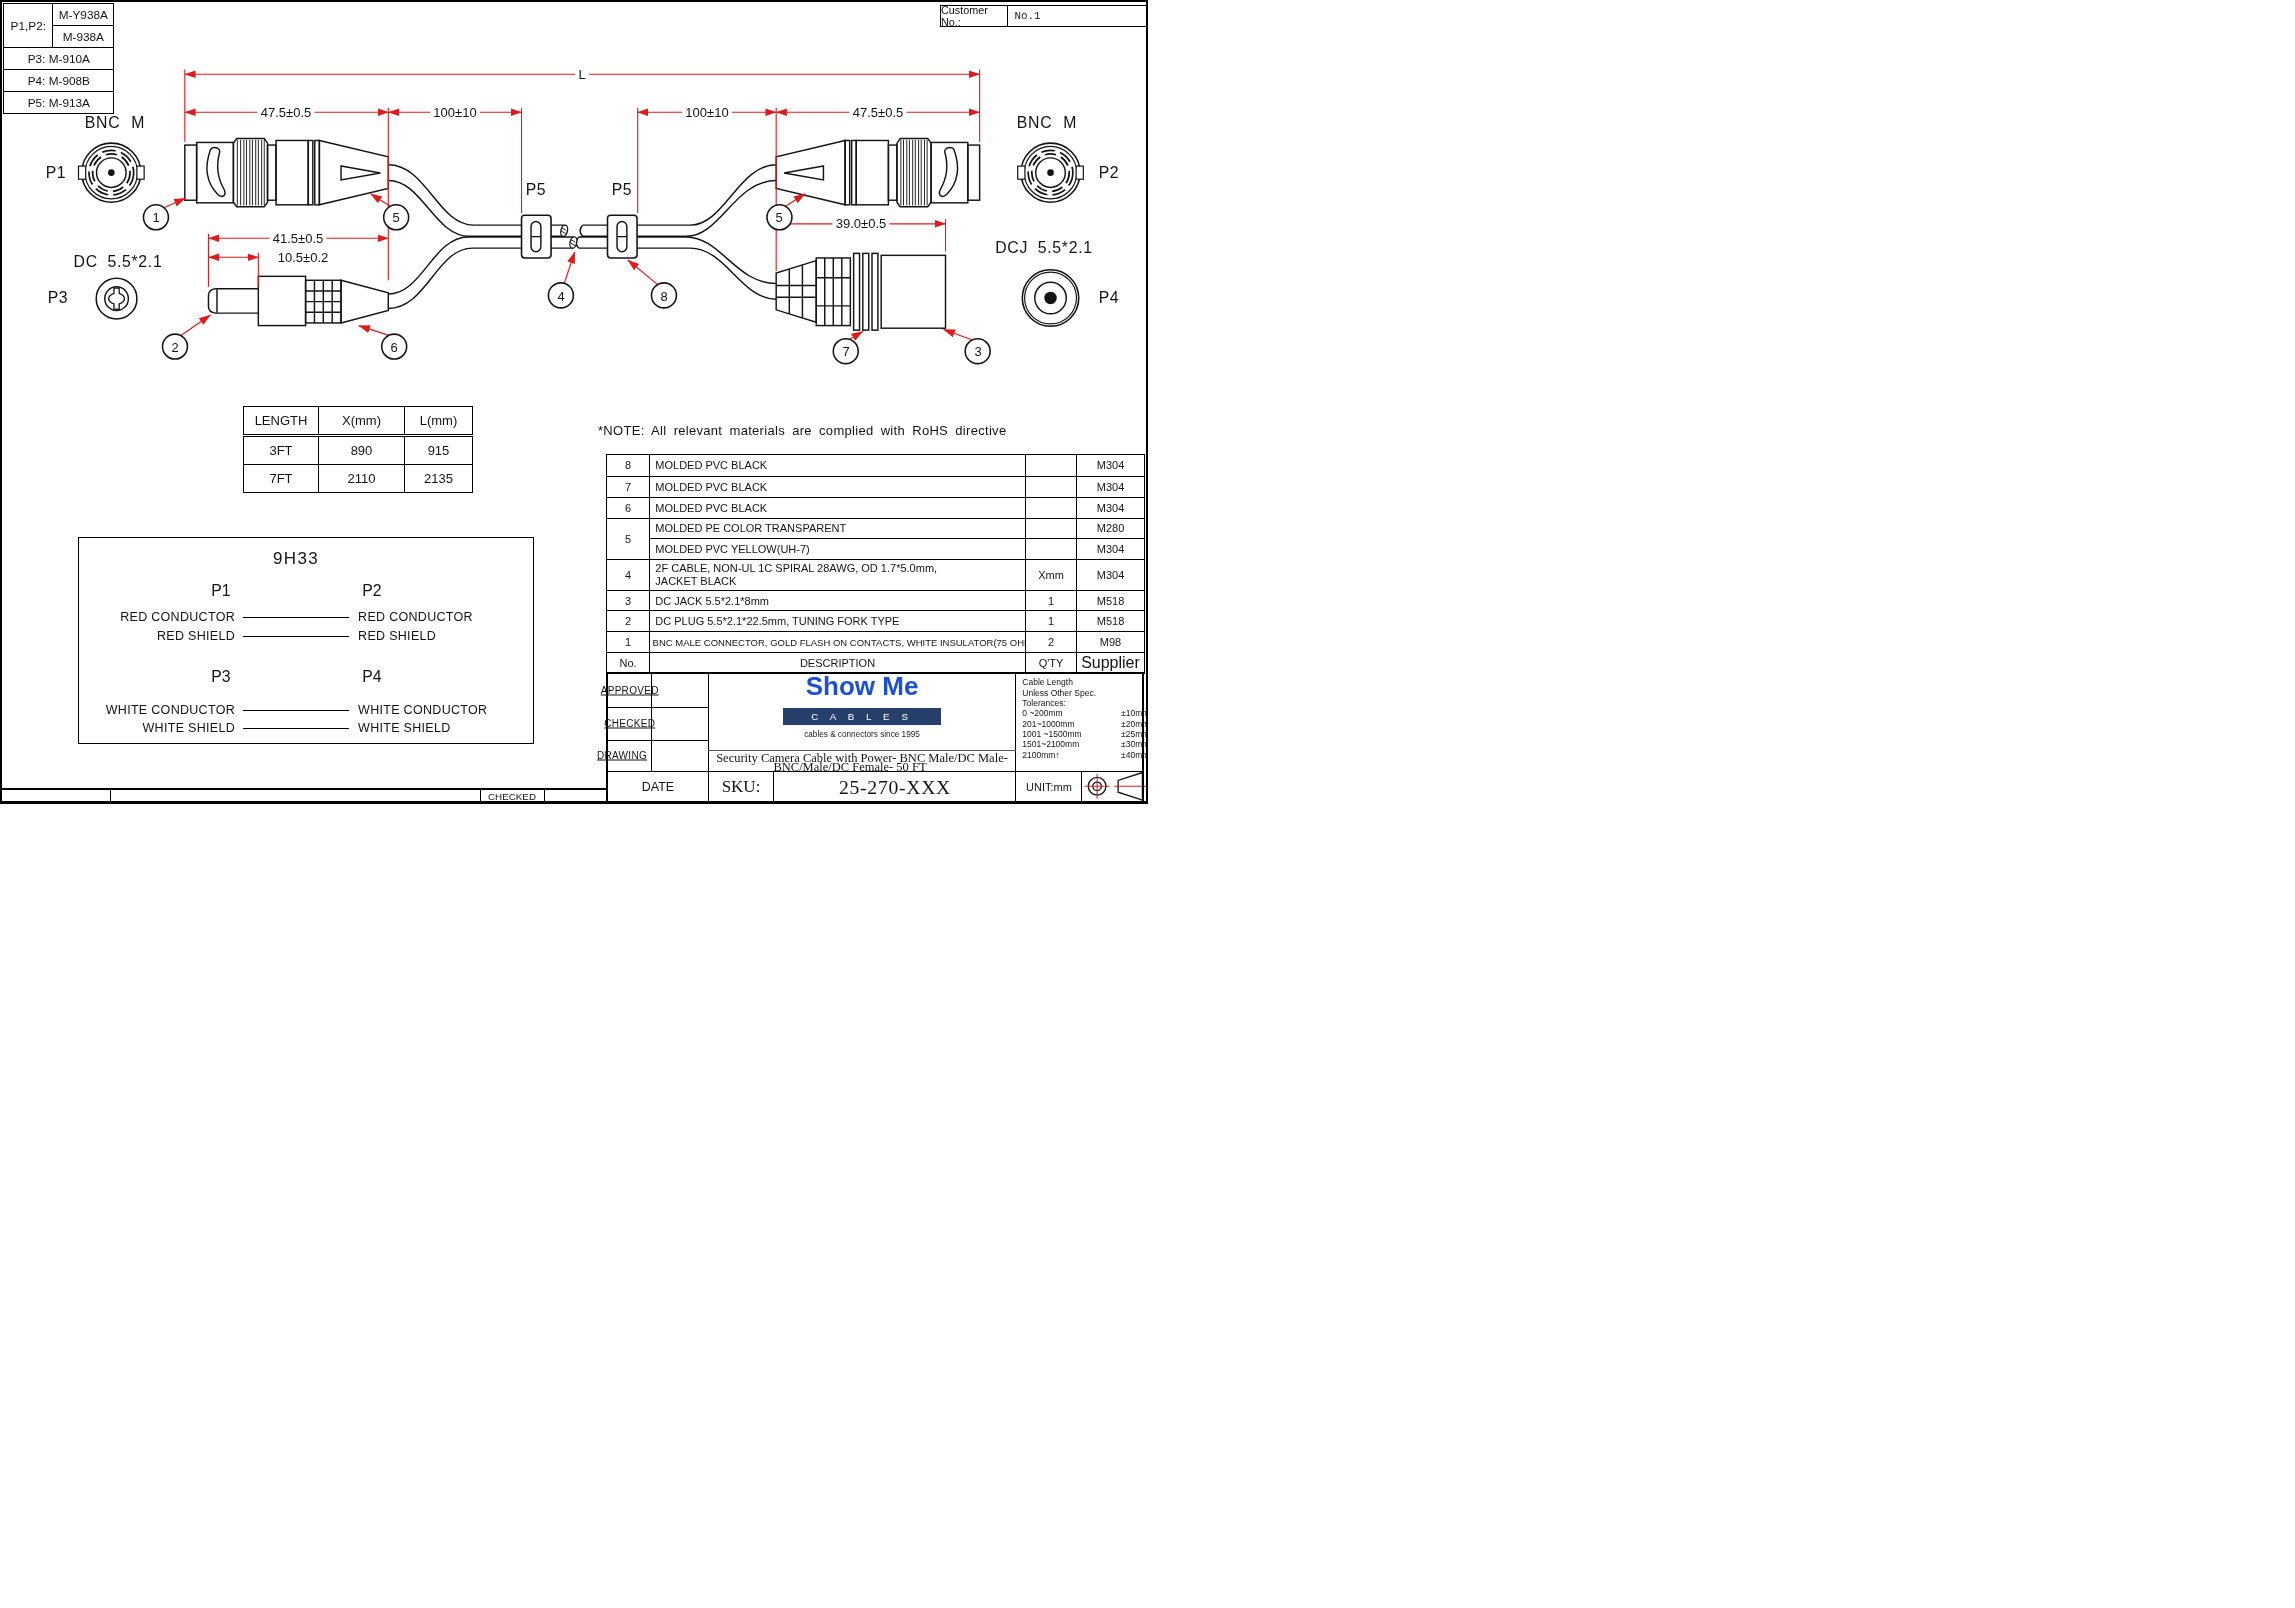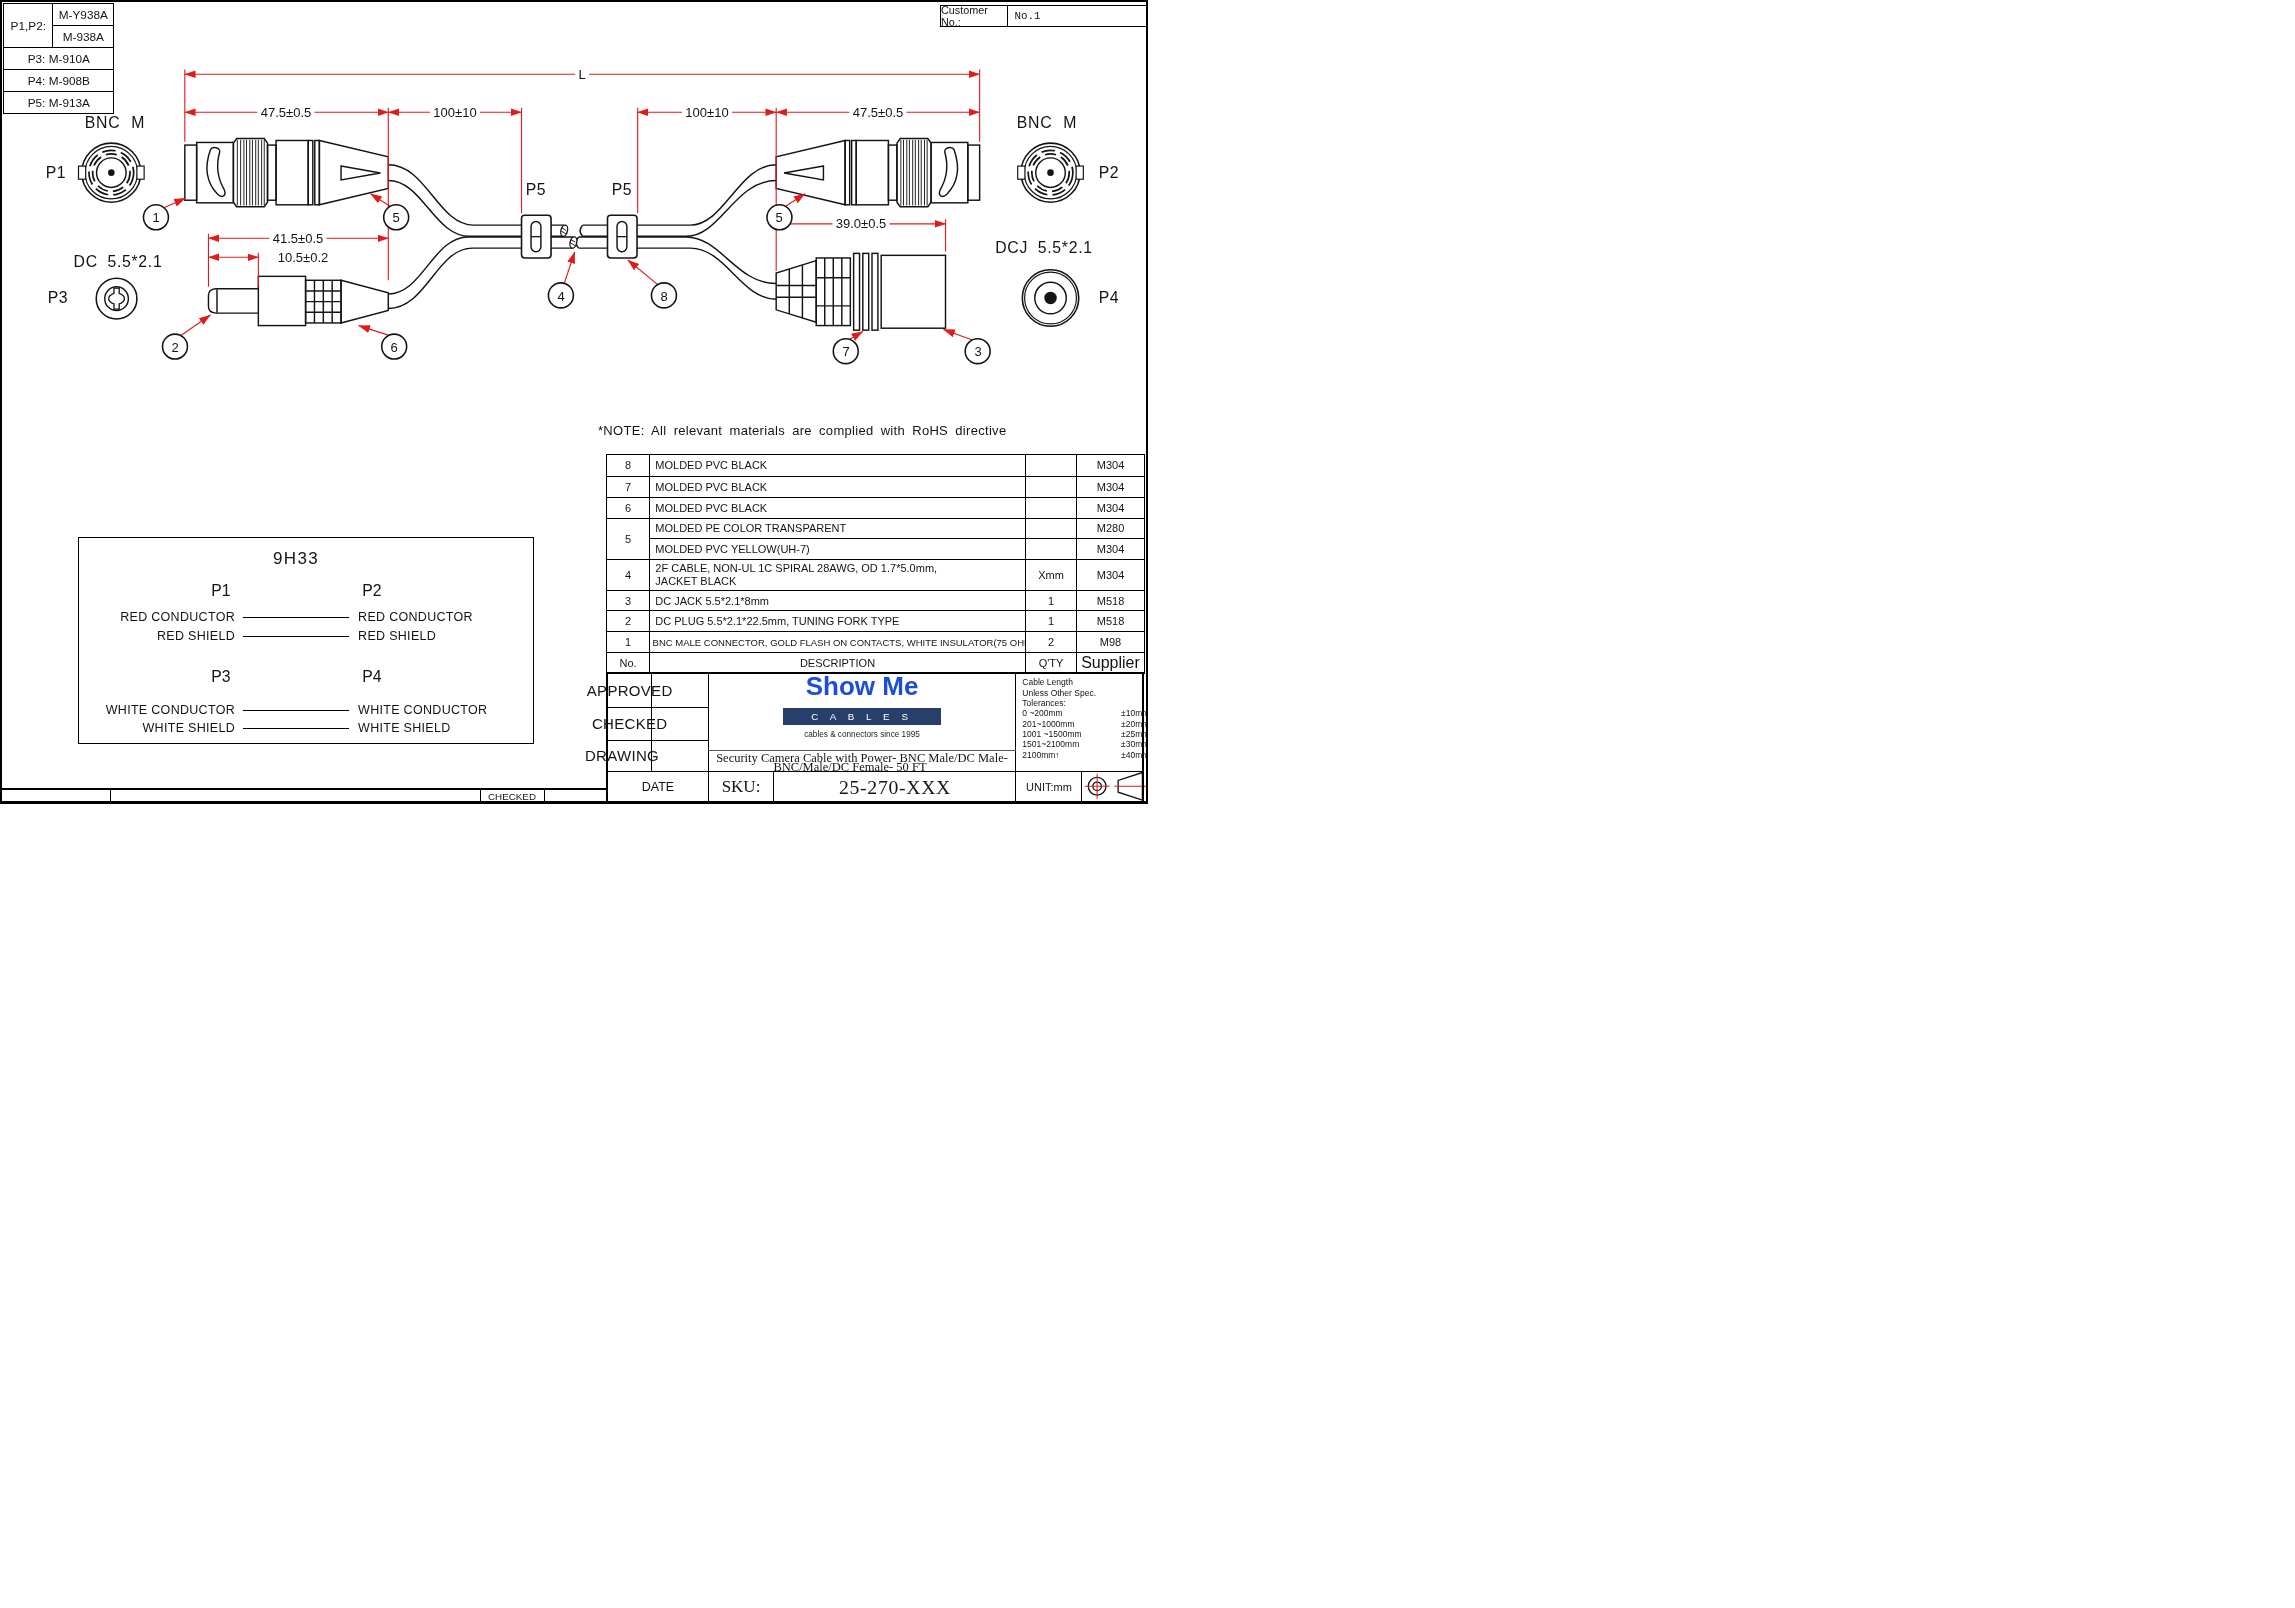--- a/index.html
+++ b/index.html
@@ -27,21 +27,21 @@
   
   .bom{position:absolute;left:604px;top:452px;z-index:3;}
   .bom td{font-size:11px;text-align:center;}
   .bom td.d{text-align:left;padding-left:5.3px;}
   .bom td.sm{font-size:9.5px;padding-left:2.6px;}
   .bom td.two{line-height:1.2;}
   
   .tblock{position:absolute;left:604px;top:670px;width:538px;height:131px;z-index:3;border:2px solid #000;box-sizing:border-box;}
   .tb-line{position:absolute;background:#000;}
   .tb-txt{position:absolute;transform:translate(-50%,-50%);white-space:nowrap;}
-  .tb-lab{font-size:15px;letter-spacing:0.3px;}
+  .tb-lab{font-size:10px;letter-spacing:0.3px;text-decoration:underline;}
   .logo-name{font-size:26px;font-weight:bold;letter-spacing:0;}
   .logo-band{position:absolute;display:flex;align-items:center;justify-content:center;color:#fff;font-size:9.8px;letter-spacing:4.6px;}
   .logo-tag{font-size:8.2px;color:#222;}
   .ptitle{font-family:"Liberation Serif",serif;font-size:12.5px;}
   .sku{font-family:"Liberation Serif",serif;}
   .tol{position:absolute;left:409px;top:0;width:127px;height:97px;padding:3.3px 5.3px 0 5.3px;font-size:8.5px;line-height:1.22;}
   .tolrow{display:flex;justify-content:space-between;}
   
   .wbox{position:absolute;left:76px;top:535px;width:456px;height:207px;border:1.6px solid #000;z-index:3;box-sizing:border-box;}
   .wrow{position:absolute;left:0;width:100%;display:flex;align-items:center;font-size:12.5px;}
@@ -271,20 +271,39 @@
   <div class="ov co" style="left:154px;top:215px">1</div>
   <div class="ov co" style="left:394px;top:215px">5</div>
   <div class="ov co" style="left:173px;top:345px">2</div>
   <div class="ov co" style="left:392px;top:345px">6</div>
   <div class="ov co" style="left:559px;top:294px">4</div>
   <div class="ov co" style="left:662px;top:294px">8</div>
   <div class="ov co" style="left:777px;top:215px">5</div>
   <div class="ov co" style="left:844px;top:349px">7</div>
   <div class="ov co" style="left:976px;top:349px">3</div>
 
+  <table class="ltab">
+    <tbody>
+        <tr class="hd">
+      <td style="width:72px">LENGTH</td>
+      <td style="width:83px">X(mm)</td>
+      <td style="width:65px">L(mm)</td>
+    </tr>
+    <tr>
+      <td>3FT</td>
+      <td>890</td>
+      <td>915</td>
+    </tr>
+    <tr>
+      <td>7FT</td>
+      <td>2110</td>
+      <td>2135</td>
+    </tr>
+  </tbody>
+    </table>
 
   <div class="ov note" style="left:596px;top:421px">*NOTE: All relevant materials are complied with RoHS directive</div>
 
   <table class="bom" style="width:538px">
     <colgroup>
         <col style="width:43px">
         <col style="width:376px">
         <col style="width:51px">
         <col style="width:68px">
       </colgroup>

